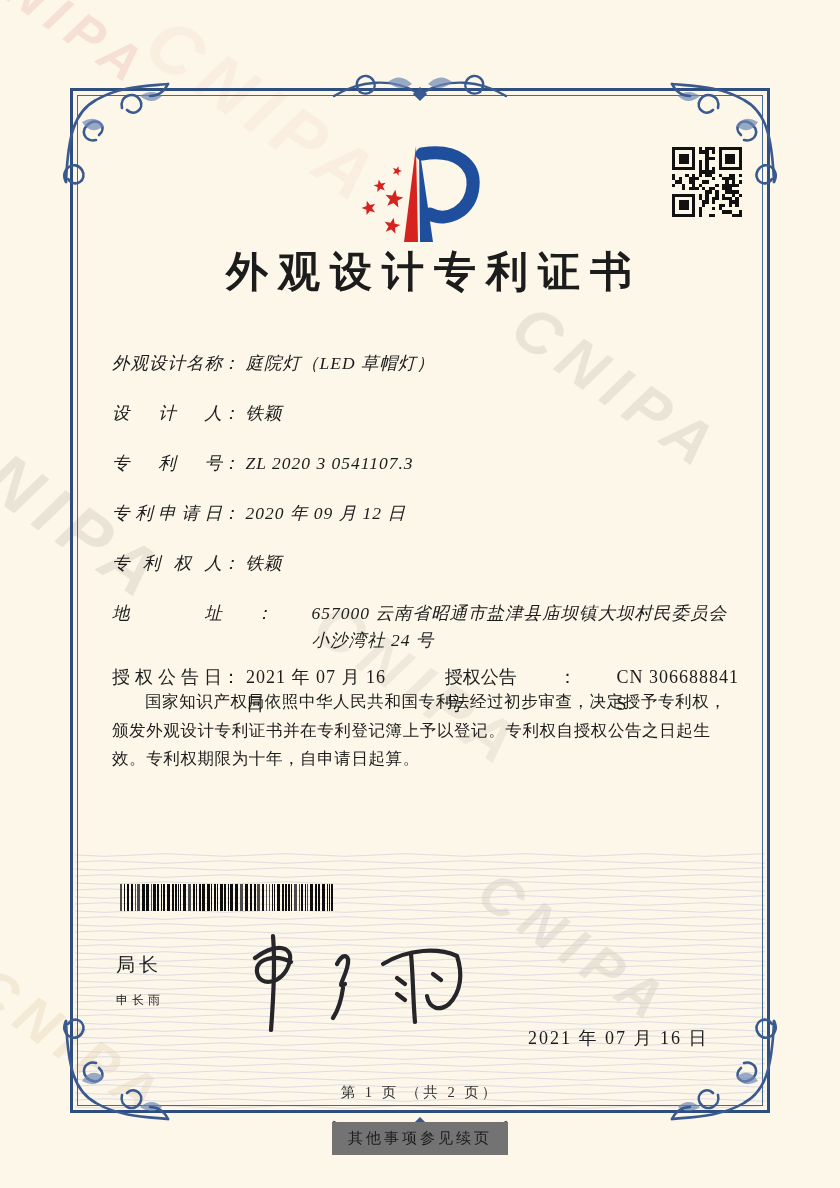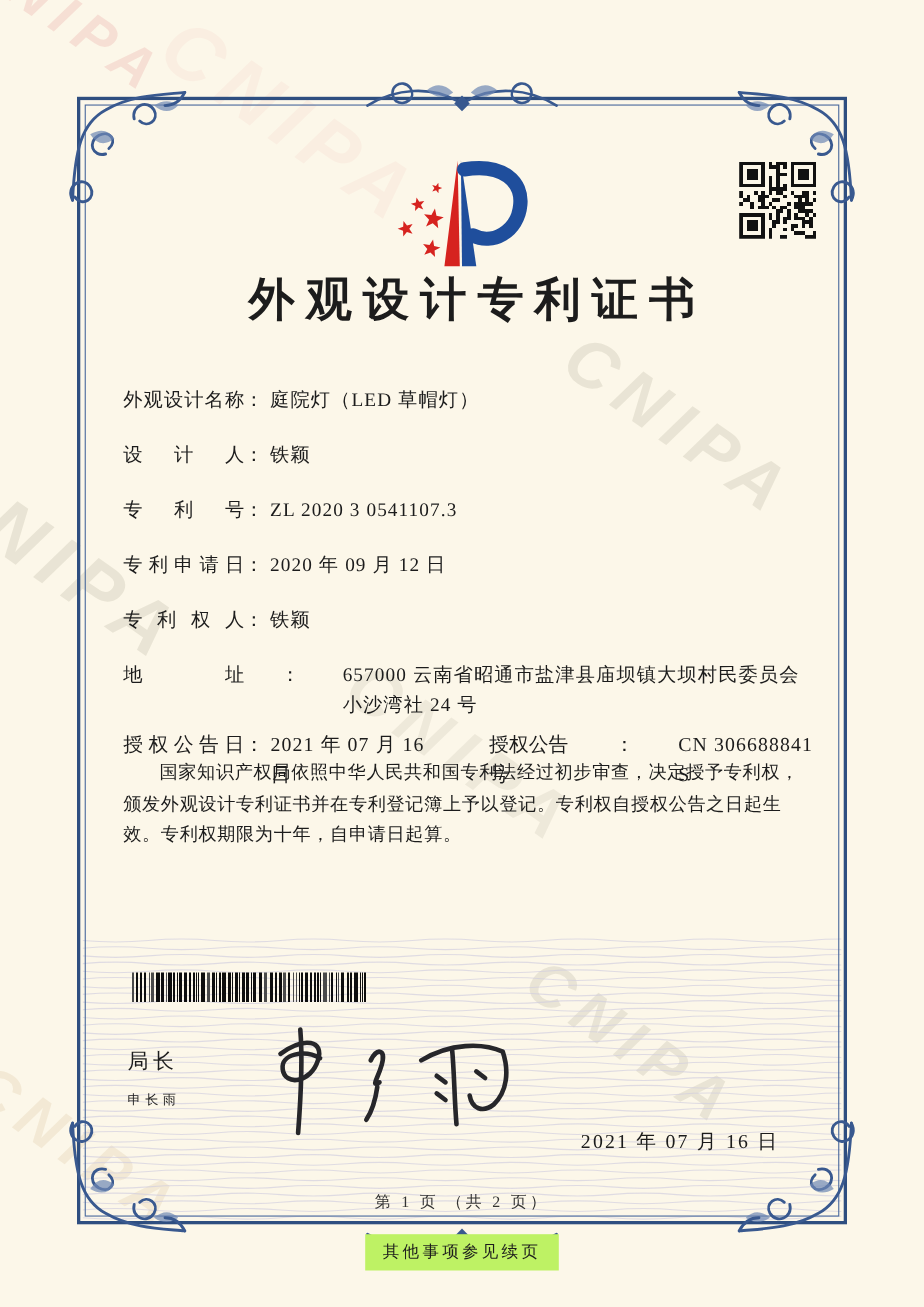--- a/index.html
+++ b/index.html
@@ -35,21 +35,21 @@
   .cert-no{
     position:absolute;left:112px;top:142px;font-size:18px;letter-spacing:2px;
   }
   .logo{position:absolute;left:330px;top:128px;width:180px;height:122px;}
   .qr{position:absolute;left:672px;top:147px;width:70px;height:70px;}
   .title{
     position:absolute;left:0;top:244px;width:840px;text-align:center;
     font-size:42px;font-weight:700;letter-spacing:10px;margin-left:14px;
   }
   .fields{position:absolute;left:112px;top:350px;width:628px;}
-  .field-row{display:flex;margin-bottom:23px;line-height:27px;font-size:17.5px;}
+  .field-row{display:flex;margin-bottom:23px;line-height:27px;font-size:17.5px;font-style:italic;}
   .field-label{
     display:inline-block;width:110px;text-align:justify;text-align-last:justify;
     flex:0 0 110px;
   }
   .colon{flex:0 0 auto;margin-right:6px;}
   .field-value{letter-spacing:1px;}
   .field-value.addr{max-width:478px;}
   .grant-row{display:flex;font-size:18px;line-height:27px;margin-top:-2px;}
   .grant-pair{display:flex;}
   .grant-pair.second{margin-left:58px;gap:34px;}
@@ -64,21 +64,21 @@
   .signature{position:absolute;left:225px;top:930px;width:250px;height:105px;}
   .issue-date{position:absolute;left:528px;top:1026px;font-size:18px;letter-spacing:2px;}
   .page-indicator{
     position:absolute;left:0;top:1083px;width:840px;text-align:center;
     font-size:14.5px;letter-spacing:3px;color:#333;
   }
   .continuation{
     position:absolute;left:0;top:1122px;width:840px;text-align:center;font-size:15px;
   }
   .continuation span{
-    background:#bef264;padding:7px 16px;letter-spacing:3px;display:inline-block;
+    background:#737373;padding:7px 16px;letter-spacing:3px;display:inline-block;
   }
 </style>
 </head>
 <body>
 
 <div class="watermark wm-pink" style="left:-45px;top:-15px;font-size:52px;">CNIPA</div>
 <div class="watermark wm-pink" style="left:130px;top:70px;font-size:72px;color:rgba(224,130,130,0.07);">CNIPA</div>
 <div class="watermark wm-gray" style="left:498px;top:352px;font-size:62px;">CNIPA</div>
 <div class="watermark wm-gray" style="left:-80px;top:470px;font-size:70px;">CNIPA</div>
 <div class="watermark wm-gray" style="left:300px;top:650px;font-size:62px;color:rgba(168,162,140,0.16);">CNIPA</div>

